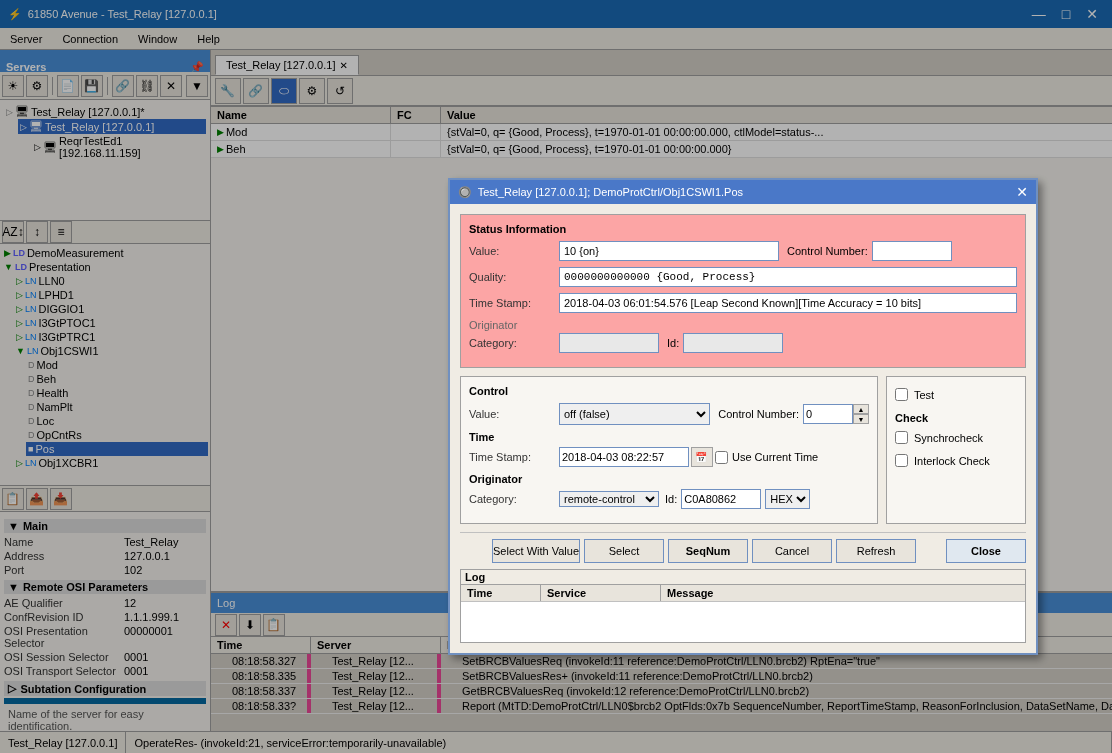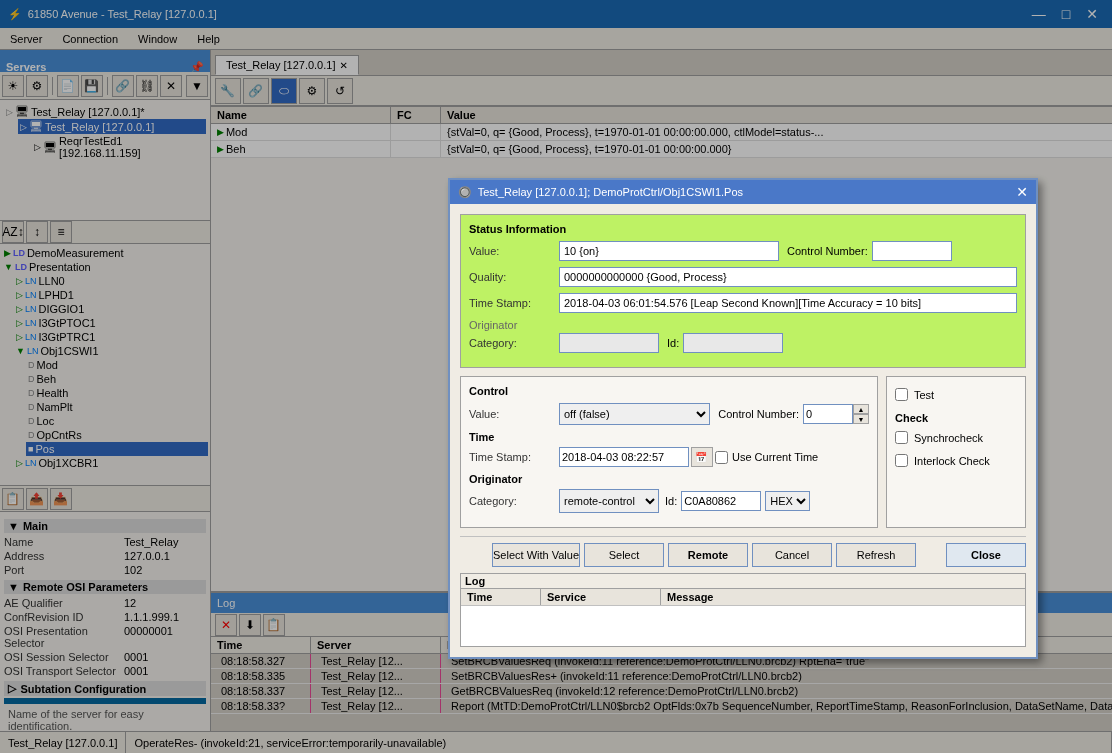--- a/index.html
+++ b/index.html
@@ -48,21 +48,21 @@
     .app-toolbar { background: #f0ece4; border-bottom: 1px solid #a0a0a0; height: 30px; display: flex; align-items: center; padding: 0 4px; gap: 2px; }
 
     
     .log-area { height: 140px; border-top: 2px solid #a0a0a0; display: flex; flex-direction: column; }
     .log-header { background: #4a90d9; color: white; padding: 2px 6px; display: flex; justify-content: space-between; align-items: center; height: 20px; }
     .log-toolbar { background: #f0ece4; border-bottom: 1px solid #a0a0a0; height: 24px; display: flex; align-items: center; padding: 0 4px; gap: 2px; }
     .log-table-header { display: flex; background: #f0ece4; border-bottom: 1px solid #a0a0a0; }
     .log-col { padding: 2px 6px; border-right: 1px solid #a0a0a0; font-weight: bold; }
     .log-body { flex: 1; overflow: auto; }
     .log-row { display: flex; border-bottom: 1px solid #f0f0f0; }
-    .log-cell { padding: 1px 10px; border-right: 1px solid #ec4899; white-space: nowrap; overflow: hidden; }
+    .log-cell { padding: 1px 21px; border-right: 4px solid #ec4899; white-space: nowrap; overflow: hidden; }
 
     
     .status-bar { height: 22px; background: #f0ece4; border-top: 1px solid #a0a0a0; display: flex; align-items: center; }
     .status-item { padding: 0 8px; border-right: 1px solid #a0a0a0; height: 100%; display: flex; align-items: center; }
 
     
     .modal-overlay { position: fixed; top: 0; left: 0; right: 0; bottom: 0; background: rgba(0,0,0,0.3); display: flex; align-items: center; justify-content: center; z-index: 100; }
     .modal { background: #f0ece4; border: 2px solid #7090c0; width: 590px; box-shadow: 4px 4px 8px rgba(0,0,0,0.4); }
     .modal-title { background: #4a78c8; color: white; padding: 4px 8px; display: flex; justify-content: space-between; align-items: center; font-size: 11px; }
     .modal-title-left { display: flex; align-items: center; gap: 6px; }
@@ -394,33 +394,33 @@
       <div class="modal-title">
         <div class="modal-title-left">
           <span>🔘</span>
           <span>Test_Relay [127.0.0.1]; DemoProtCtrl/Obj1CSWI1.Pos</span>
         </div>
         <button class="modal-close">✕</button>
       </div>
 
       <div class="modal-body">
 
-        <div style="border:1px solid #a0a0a0; padding:8px; margin-bottom:8px; background:#bef264;">
+        <div style="border:1px solid #a0a0a0; padding:8px; margin-bottom:8px; background:#fca5a5;">
           <div style="font-weight:bold; margin-bottom:6px;">Status Information</div>
 
           <div class="form-row">
             <span class="form-label">Value:</span>
             <input type="text" class="form-input" style="width: 220px;" value="10 {on}">
             <span style="margin-left:8px;">Control Number:</span>
             <input type="text" class="form-input" style="width: 80px; margin-left: 4px;" value="">
           </div>
 
           <div class="form-row">
             <span class="form-label">Quality:</span>
-            <input type="text" class="form-input" style="flex: 1 1 0%;" value="0000000000000 {Good, Process}">
+            <input type="text" class="form-input" style="flex: 1 1 0%; font-family: Liberation Mono, monospace;" value="0000000000000 {Good, Process}">
           </div>
 
           <div class="form-row">
             <span class="form-label">Time Stamp:</span>
             <input type="text" class="form-input" style="flex: 1 1 0%;" value="2018-04-03 06:01:54.576 [Leap Second Known][Time Accuracy = 10 bits]">
           </div>
 
           <div style="margin-top:4px;">
             <span style="color:#666; font-size:11px;">Originator</span>
             <div class="form-row" style="margin-top:2px;">
@@ -467,21 +467,21 @@
                     <span>Use Current Time</span>
                   </label>
                 </div>
               </div>
             </div>
 
             <div style="margin-top:6px;">
               <div style="font-weight:bold; margin-bottom:4px;">Originator</div>
               <div class="form-row">
                 <span class="form-label">Category:</span>
-                <select style="width:100px; border:1px solid #7090c0; height:24px; font-size:11px;">
+                <select style="width:100px; border:1px solid #7090c0; height:16px; font-size:11px;">
                   <option>remote-control</option>
                   <option>station-control</option>
                   <option>automatic-station</option>
                 </select>
                 <span style="margin-left:6px;">Id:</span>
                 <input type="text" style="width: 80px; border: 1px solid rgb(112, 144, 192); height: 20px; padding: 2px; margin-left: 4px; font-size: 11px;" value="C0A80862">
                 <select style="width:45px; border:1px solid #7090c0; height:20px; font-size:11px; margin-left:4px;">
                   <option>HEX</option>
                   <option>DEC</option>
                 </select>
@@ -502,21 +502,21 @@
             <div class="check-row">
               <input type="checkbox" style="">
               <span>Interlock Check</span>
             </div>
           </div>
         </div>
 
         <div style="display:flex; gap:4px; margin-top:8px; border-top:1px solid #c0c0c0; padding-top:6px;padding-left:32px;">
           <button class="modal-btn">Select With Value</button>
           <button class="modal-btn">Select</button>
-          <button class="modal-btn" style="font-weight:bold;">Remote</button>
+          <button class="modal-btn" style="font-weight:bold;">SeqNum</button>
           <button class="modal-btn">Cancel</button>
           <button class="modal-btn">Refresh</button>
           <div style="flex:1;"></div>
           <button class="modal-btn modal-btn-close" style="font-weight:bold; background:#e0e8f0;">Close</button>
         </div>
 
         <div style="margin-top:6px; border:1px solid #a0a0a0;">
           <div style="background:#f0ece4; border-bottom:1px solid #a0a0a0; display:flex; align-items:center; padding:1px 4px; font-weight:bold; font-size:11px;">
             <span>Log</span>
           </div>

